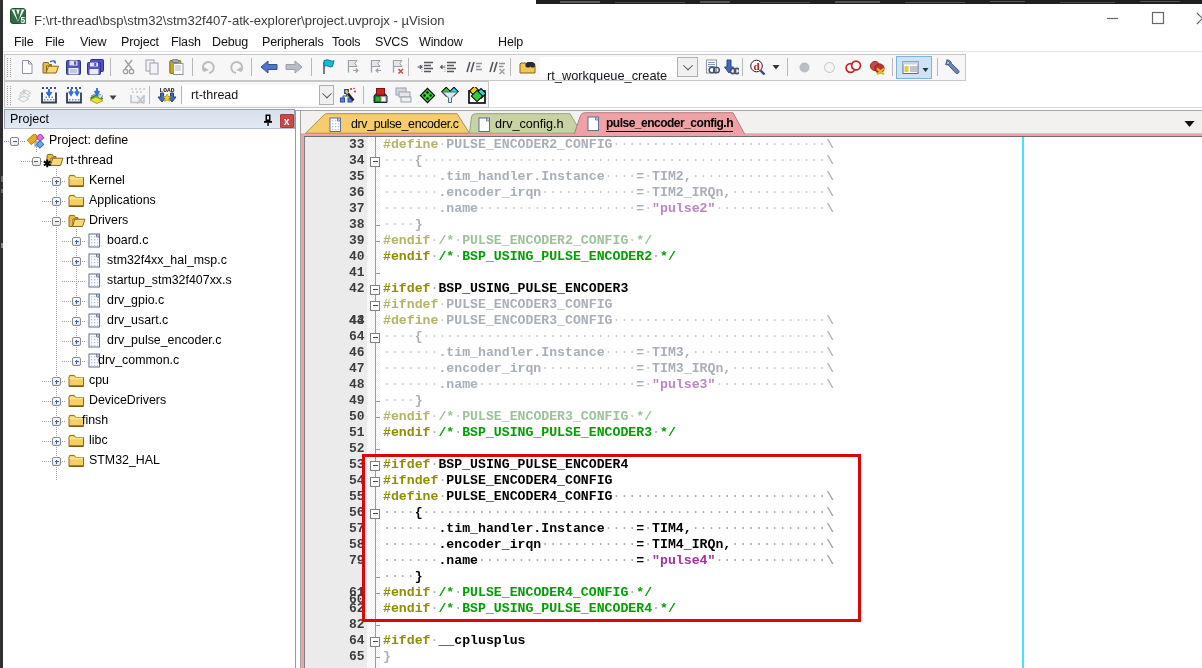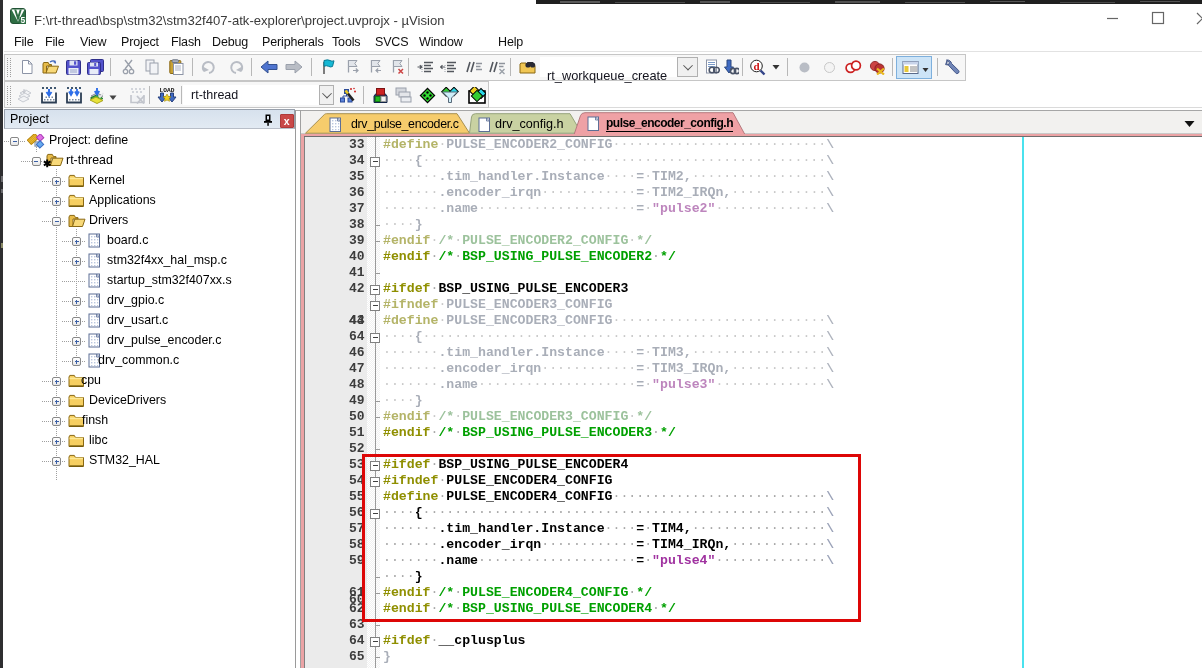--- a/index.html
+++ b/index.html
@@ -551,21 +551,21 @@
 <div class="hdot" style="left:42px;top:381px;width:24px"></div>
 <div class="tbox" style="left:52.0px;top:376.9px">
     <div class="tph"></div>
     <div class="tpv"></div>
   </div>
 <svg class="ab" style="left:68px;top:374.4px" width="17" height="14" viewBox="0 0 17 14">
     <path d="M1 3 L1 12.5 L15.5 12.5 L15.5 3.6 L7.5 3.6 L6.3 1.4 L1.8 1.4 Z" fill="#f6cf62" stroke="#8a6914" stroke-width="1"></path>
     <path d="M1.6 4.4 L15 4.4" stroke="#fde896" stroke-width="1.6"></path>
     <path d="M1.5 12 L15 12" stroke="#6a5208" stroke-width="1.2"></path>
   </svg>
-<div class="titem" style="left:81px;top:373px">cpu</div>
+<div class="titem" style="left:89px;top:373px">cpu</div>
 <div class="hdot" style="left:42px;top:401px;width:24px"></div>
 <div class="tbox" style="left:52.0px;top:396.9px">
     <div class="tph"></div>
     <div class="tpv"></div>
   </div>
 <svg class="ab" style="left:68px;top:394.4px" width="17" height="14" viewBox="0 0 17 14">
     <path d="M1 3 L1 12.5 L15.5 12.5 L15.5 3.6 L7.5 3.6 L6.3 1.4 L1.8 1.4 Z" fill="#f6cf62" stroke="#8a6914" stroke-width="1"></path>
     <path d="M1.6 4.4 L15 4.4" stroke="#fde896" stroke-width="1.6"></path>
     <path d="M1.5 12 L15 12" stroke="#6a5208" stroke-width="1.2"></path>
   </svg>
@@ -662,25 +662,25 @@
 <div class="ln" style="top:393.0px">49</div>
 <div class="ln" style="top:409.0px">50</div>
 <div class="ln" style="top:425.0px">51</div>
 <div class="ln" style="top:441.0px">52</div>
 <div class="ln" style="top:457.0px">53</div>
 <div class="ln" style="top:473.0px">54</div>
 <div class="ln" style="top:489.0px">55</div>
 <div class="ln" style="top:505.0px">56</div>
 <div class="ln" style="top:521.0px">57</div>
 <div class="ln" style="top:537.0px">58</div>
-<div class="ln" style="top:553.0px">59</div>
+<div class="ln" style="top:553.0px">79</div>
 <div class="ln" style="top:592px">60</div>
 <div class="ln" style="top:585.0px">61</div>
 <div class="ln" style="top:601.0px">62</div>
-<div class="ln" style="top:617.0px">63</div>
+<div class="ln" style="top:617.0px">82</div>
 <div class="ln" style="top:633.0px">64</div>
 <div class="ln" style="top:649.0px">65</div>
 <div class="foldcol"></div>
 <div class="foldline"></div>
 <div class="fbox" style="top:156.5px">
     <div class="fminus"></div>
   </div>
 <div class="fbox" style="top:284.5px">
     <div class="fminus"></div>
   </div>

